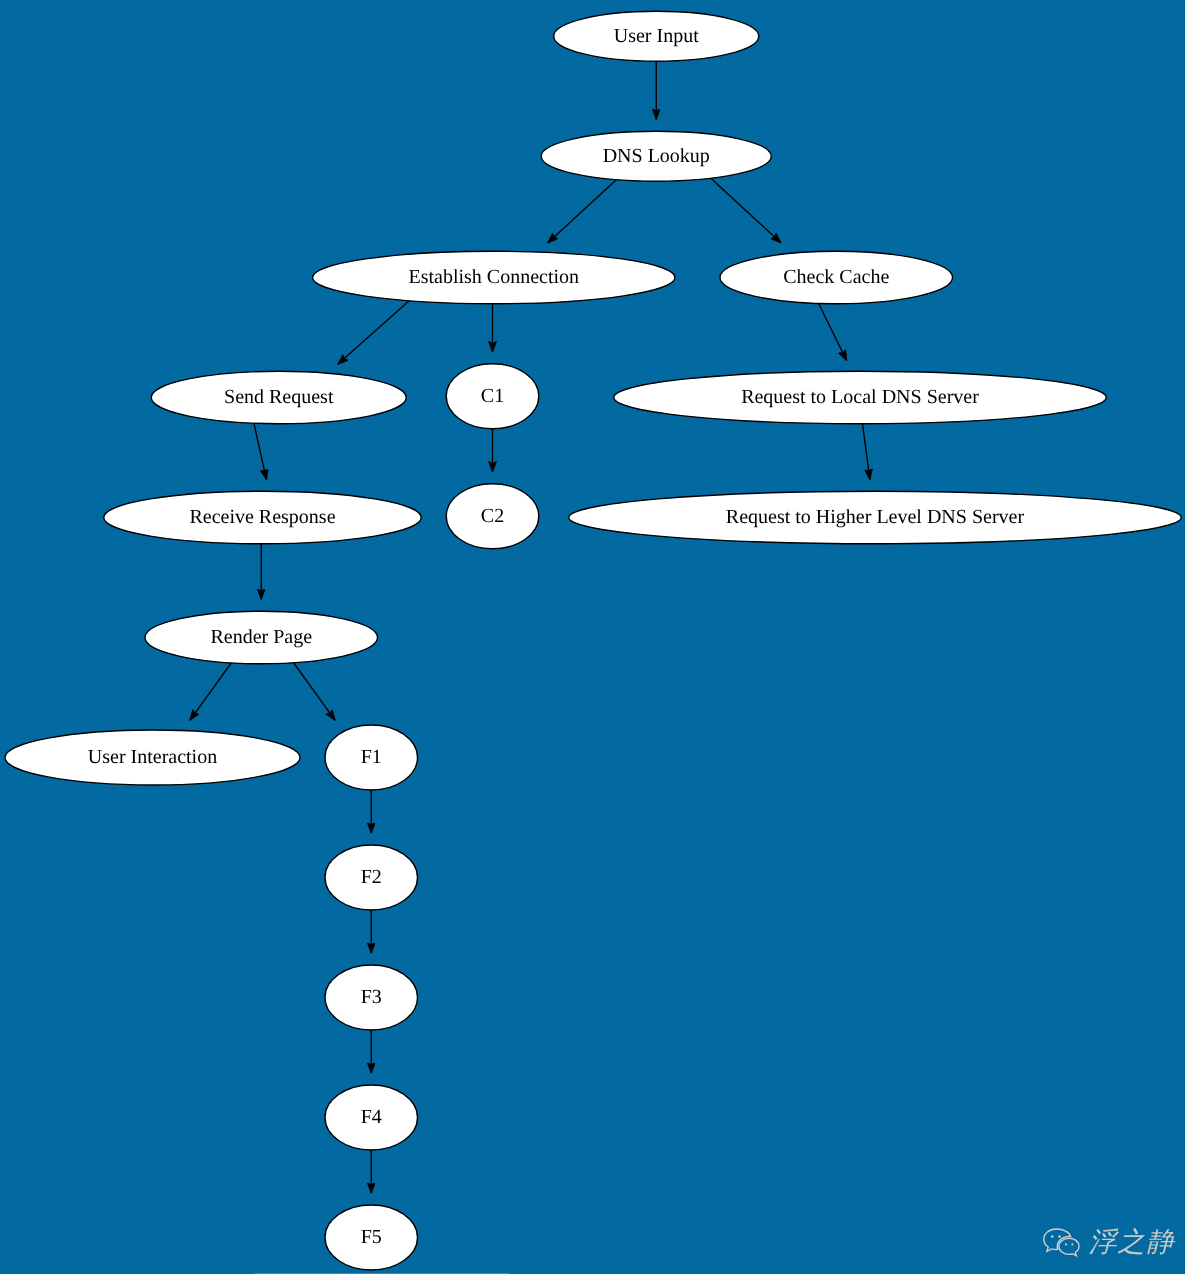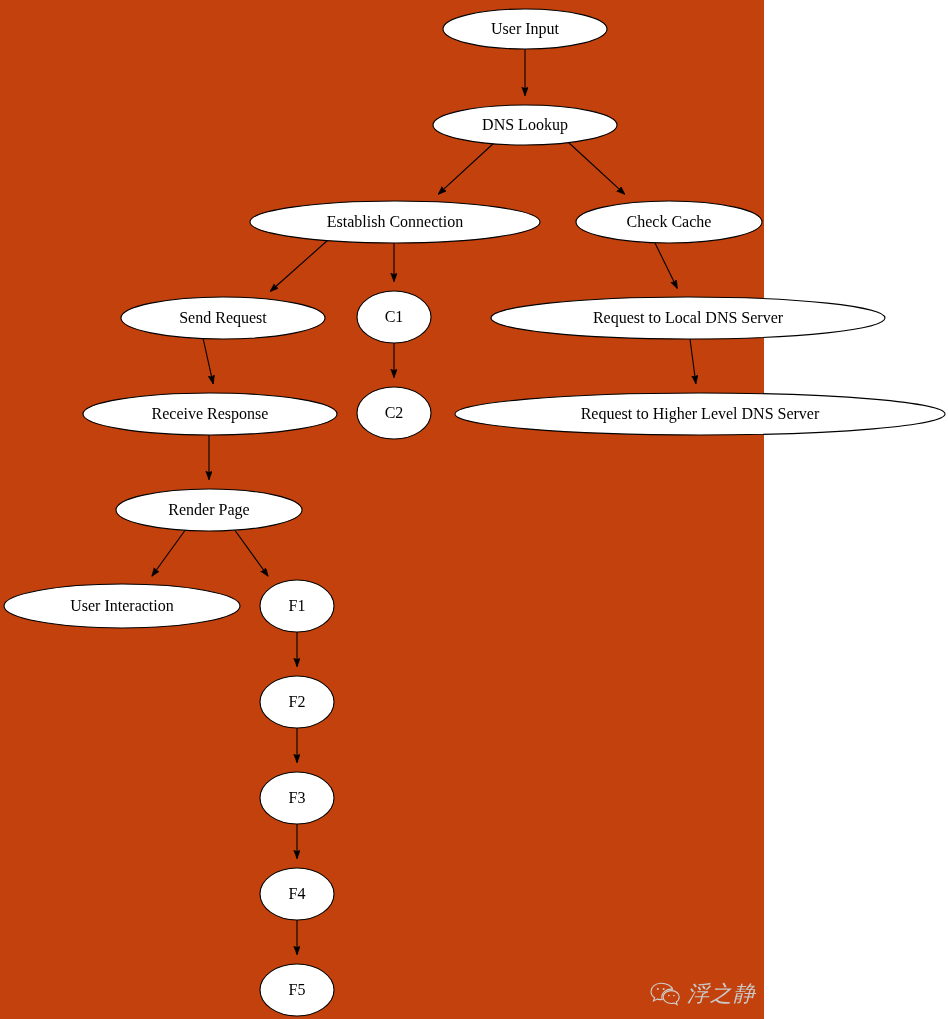--- a/index.html
+++ b/index.html
@@ -9,23 +9,23 @@
     background: #ffffff;
   }
   body {
     width: 948px;
     height: 1019px;
     overflow: hidden;
     font-family: "Liberation Serif", "DejaVu Serif", serif;
   }
   #canvas {
     position: relative;
-    width: 764px;
+    width: 948px;
     height: 1019px;
-    background: #c2410c;
+    background: #0369a1;
   }
   svg#graph {
     position: absolute;
     left: 0;
     top: 0;
     width: 948px;
     height: 1019px;
     display: block;
   }
   .node-ellipse {

